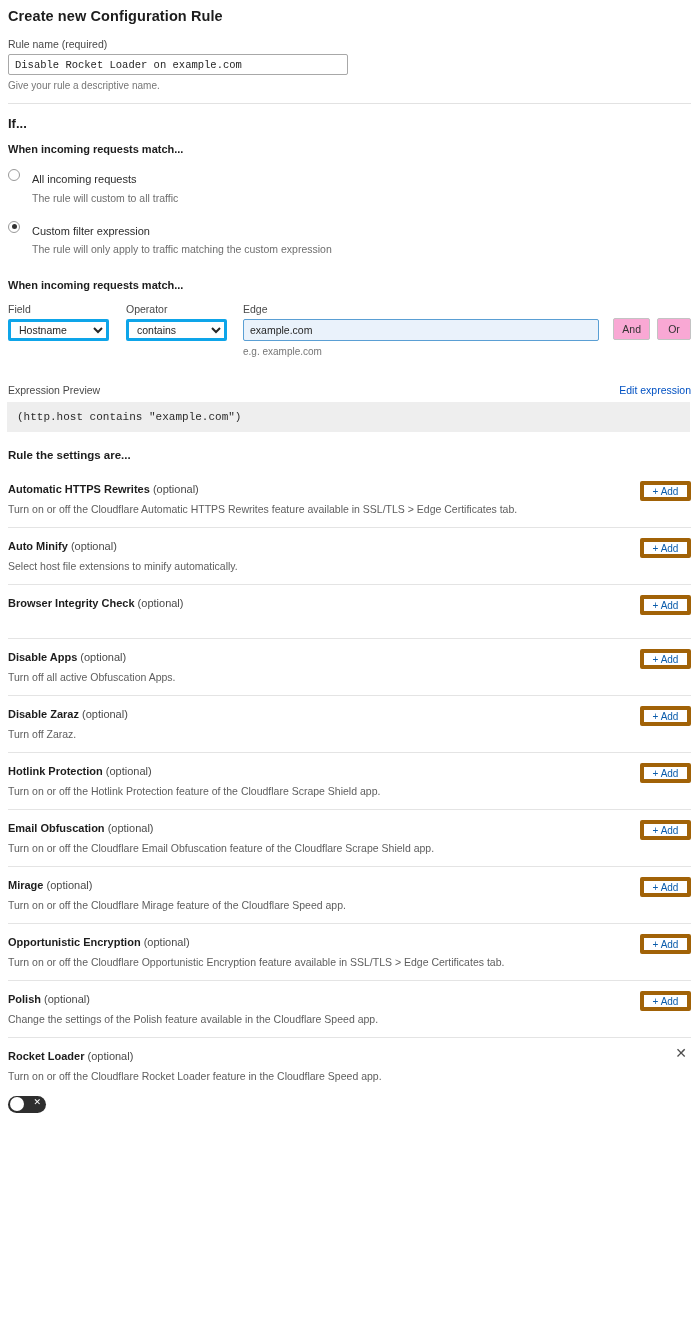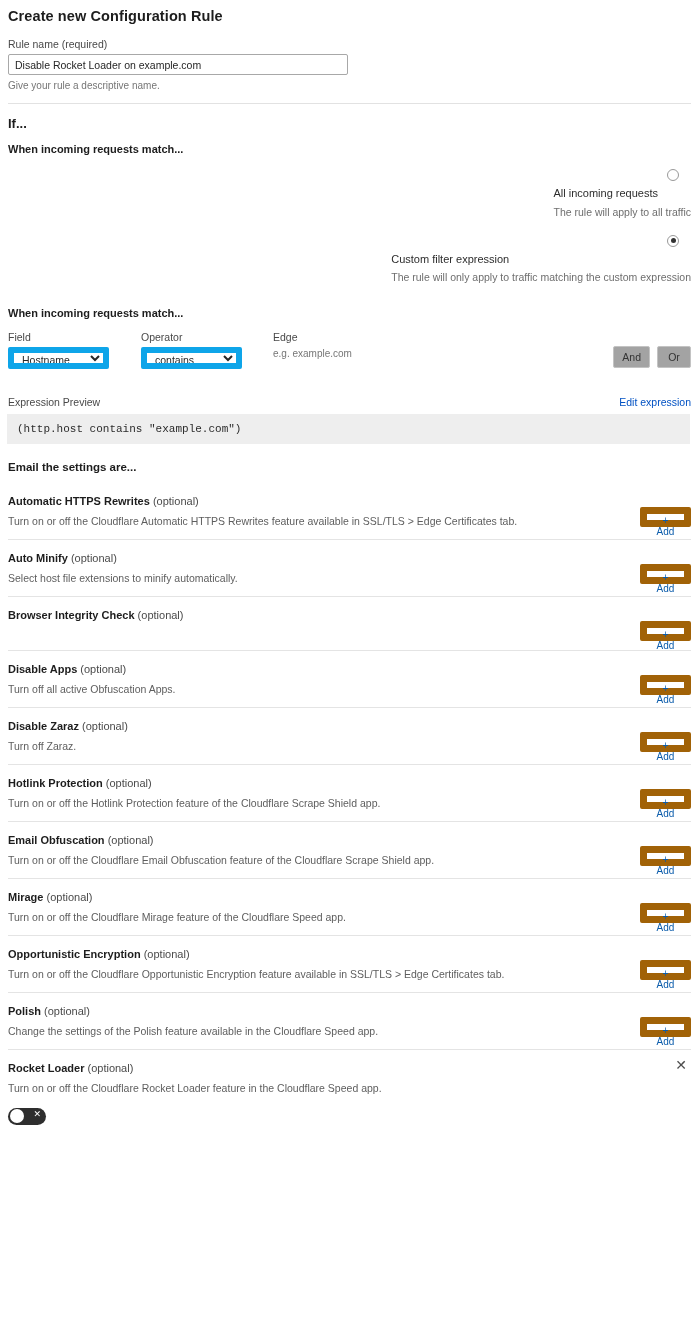--- a/index.html
+++ b/index.html
@@ -32,21 +32,21 @@
     margin-bottom: 4px;
   }
   .text-input {
     display: block;
     width: 340px;
     height: 21px;
     border: 1px solid #a8a8a8;
     border-radius: 2px;
     padding: 0 6px;
     font-size: 10.5px;
-    font-family: Liberation Sans, sans-serif;
+    font-family: Liberation Mono, monospace;
     color: #262626;
     background: #fff;
     outline: none;
   }
   .hint {
     font-size: 10px;
     color: #767676;
     margin-top: 5px;
   }
   .divider {
@@ -61,23 +61,22 @@
     margin: 12px 0 12px 0;
   }
   .subsection-title {
     font-size: 11px;
     font-weight: bold;
     color: #1d1d1d;
     margin: 0 0 12px 0;
   }
   .radio-row {
     display: flex;
-    align-items: flex-end;
+    align-items: flex-start;
     margin-bottom: 14px;
-    flex-direction: column;
   }
   .radio {
     width: 12px;
     height: 12px;
     border: 1px solid #999;
     border-radius: 50%;
     background: #fff;
     margin-right: 12px;
     margin-top: 2px;
     flex: 0 0 auto;
@@ -99,37 +98,37 @@
     color: #2c2c2c;
   }
   .radio-sub {
     font-size: 10.5px;
     color: #6e6e6e;
     margin-top: 2px;
   }
   .filter-row {
     display: flex;
     align-items: flex-start;
-    gap: 22px;
+    gap: 7px;
   }
   .col-field { width: 101px; }
   .col-operator { width: 101px; margin-left: 10px;}
   .col-value { flex: 1 1 auto; margin-left: 9px;}
   .col-btns { display: flex; gap: 7px; margin-left: 7px; padding-top: 15px;}
   .col-head {
     font-size: 10.5px;
     color: #494949;
     margin-bottom: 4px;
   }
   select.sel {
     width: 100%;
     height: 22px;
     font-size: 10.5px;
     font-family: "Liberation Sans", sans-serif;
-    border: 6px solid #0ea5e9;
+    border: 3px solid #0ea5e9;
     border-radius: 2px;
     background: #fff;
     color: #262626;
     padding: 0 4px;
     outline: none;
   }
   .value-input {
     width: 100%;
     height: 22px;
     border: 1px solid #5a9fd4;
@@ -144,21 +143,21 @@
   .value-hint {
     font-size: 10px;
     color: #767676;
     margin-top: 5px;
   }
   .btn-small {
     min-width: 34px;
     height: 22px;
     border: 1px solid #c3c3c3;
     border-radius: 2px;
-    background: #a3a3a3;
+    background: #f9a8d4;
     font-size: 10.5px;
     font-family: "Liberation Sans", sans-serif;
     color: #333;
     cursor: pointer;
     padding: 0 8px;
   }
   .preview-head {
     display: flex;
     justify-content: space-between;
     align-items: flex-start;
@@ -207,24 +206,24 @@
   .setting-name b { font-weight: bold; }
   .setting-optional { font-weight: normal; color: #4a4a4a; }
   .setting-desc {
     font-size: 10.5px;
     color: #5e5e5e;
     margin-top: 8px;
   }
   .add-btn {
     position: absolute;
     right: 0;
-    top: 24px;
+    top: 10px;
     width: 51px;
     height: 20px;
-    border: 7px solid #a16207;
+    border: 4px solid #a16207;
     border-radius: 2px;
     background: #fff;
     color: #0b5cab;
     font-size: 10px;
     font-family: "Liberation Sans", sans-serif;
     cursor: pointer;
     text-align: center;
   }
   .close-x {
     position: absolute;
@@ -280,21 +279,21 @@
   <hr class="divider">
 
   <div class="section-title">If...</div>
 
   <div class="subsection-title">When incoming requests match...</div>
 
   <div class="radio-row">
     <span class="radio"></span>
     <span class="radio-text">
       <span class="radio-main">All incoming requests</span>
-      <span class="radio-sub" style="display:block">The rule will apply to all traffic</span>
+      <span class="radio-sub" style="display:block">The rule will custom to all traffic</span>
     </span>
   </div>
 
   <div class="radio-row">
     <span class="radio checked"></span>
     <span class="radio-text">
       <span class="radio-main">Custom filter expression</span>
       <span class="radio-sub" style="display:block">The rule will only apply to traffic matching the custom expression</span>
     </span>
   </div>
@@ -309,36 +308,37 @@
       </select>
     </div>
     <div class="col-operator">
       <div class="col-head">Operator</div>
       <select class="sel">
         <option>contains</option>
       </select>
     </div>
     <div class="col-value">
       <div class="col-head">Edge</div>
+      <input class="value-input" type="text" value="example.com" style="">
       <div class="value-hint">e.g. example.com</div>
     </div>
     <div class="col-btns">
       <button class="btn-small">And</button>
       <button class="btn-small">Or</button>
     </div>
   </div>
 
   <div class="preview-head">
     <span class="preview-label">Expression Preview</span>
     <a class="preview-link" href="#">Edit expression</a>
   </div>
 
   <div class="preview-box">(http.host contains "example.com")</div>
 
-  <div class="then-title">Email the settings are...</div>
+  <div class="then-title">Rule the settings are...</div>
 
   <div>
 
     <div class="setting-row">
       <div class="setting-name">
         <b>Automatic HTTPS Rewrites</b>
         <span class="setting-optional">(optional)</span>
       </div>
       <div class="setting-desc">Turn on or off the Cloudflare Automatic HTTPS Rewrites feature available in SSL/TLS &gt; Edge Certificates tab.</div>
       <button class="add-btn">+ Add</button>

